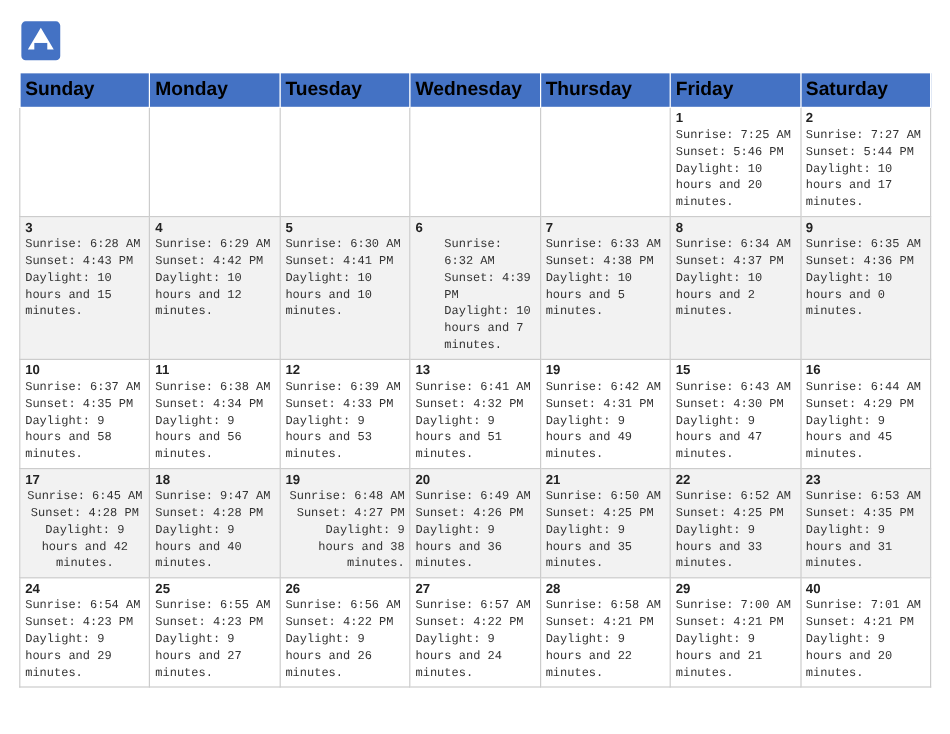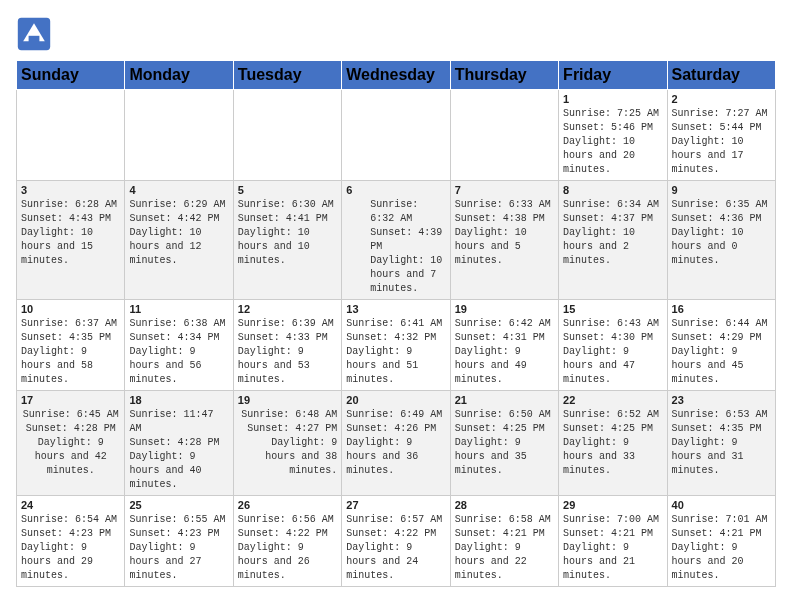--- a/index.html
+++ b/index.html
@@ -234,21 +234,21 @@
       </tr>
       <tr>
         <td>
           <span class="day-num">17</span>
           <div class="day-info" style="white-space: pre-line; text-align: center;">Sunrise: 6:45 AM
 Sunset: 4:28 PM
 Daylight: 9 hours and 42 minutes.</div>
         </td>
         <td>
           <span class="day-num">18</span>
-          <div class="day-info" style="white-space: pre-line;">Sunrise: 11:47 AM
+          <div class="day-info" style="white-space: pre-line;">Sunrise: 9:47 AM
 Sunset: 4:28 PM
 Daylight: 9 hours and 40 minutes.</div>
         </td>
         <td>
           <span class="day-num">19</span>
           <div class="day-info" style="white-space: pre-line; text-align: right;">Sunrise: 6:48 AM
 Sunset: 4:27 PM
 Daylight: 9 hours and 38 minutes.</div>
         </td>
         <td>

